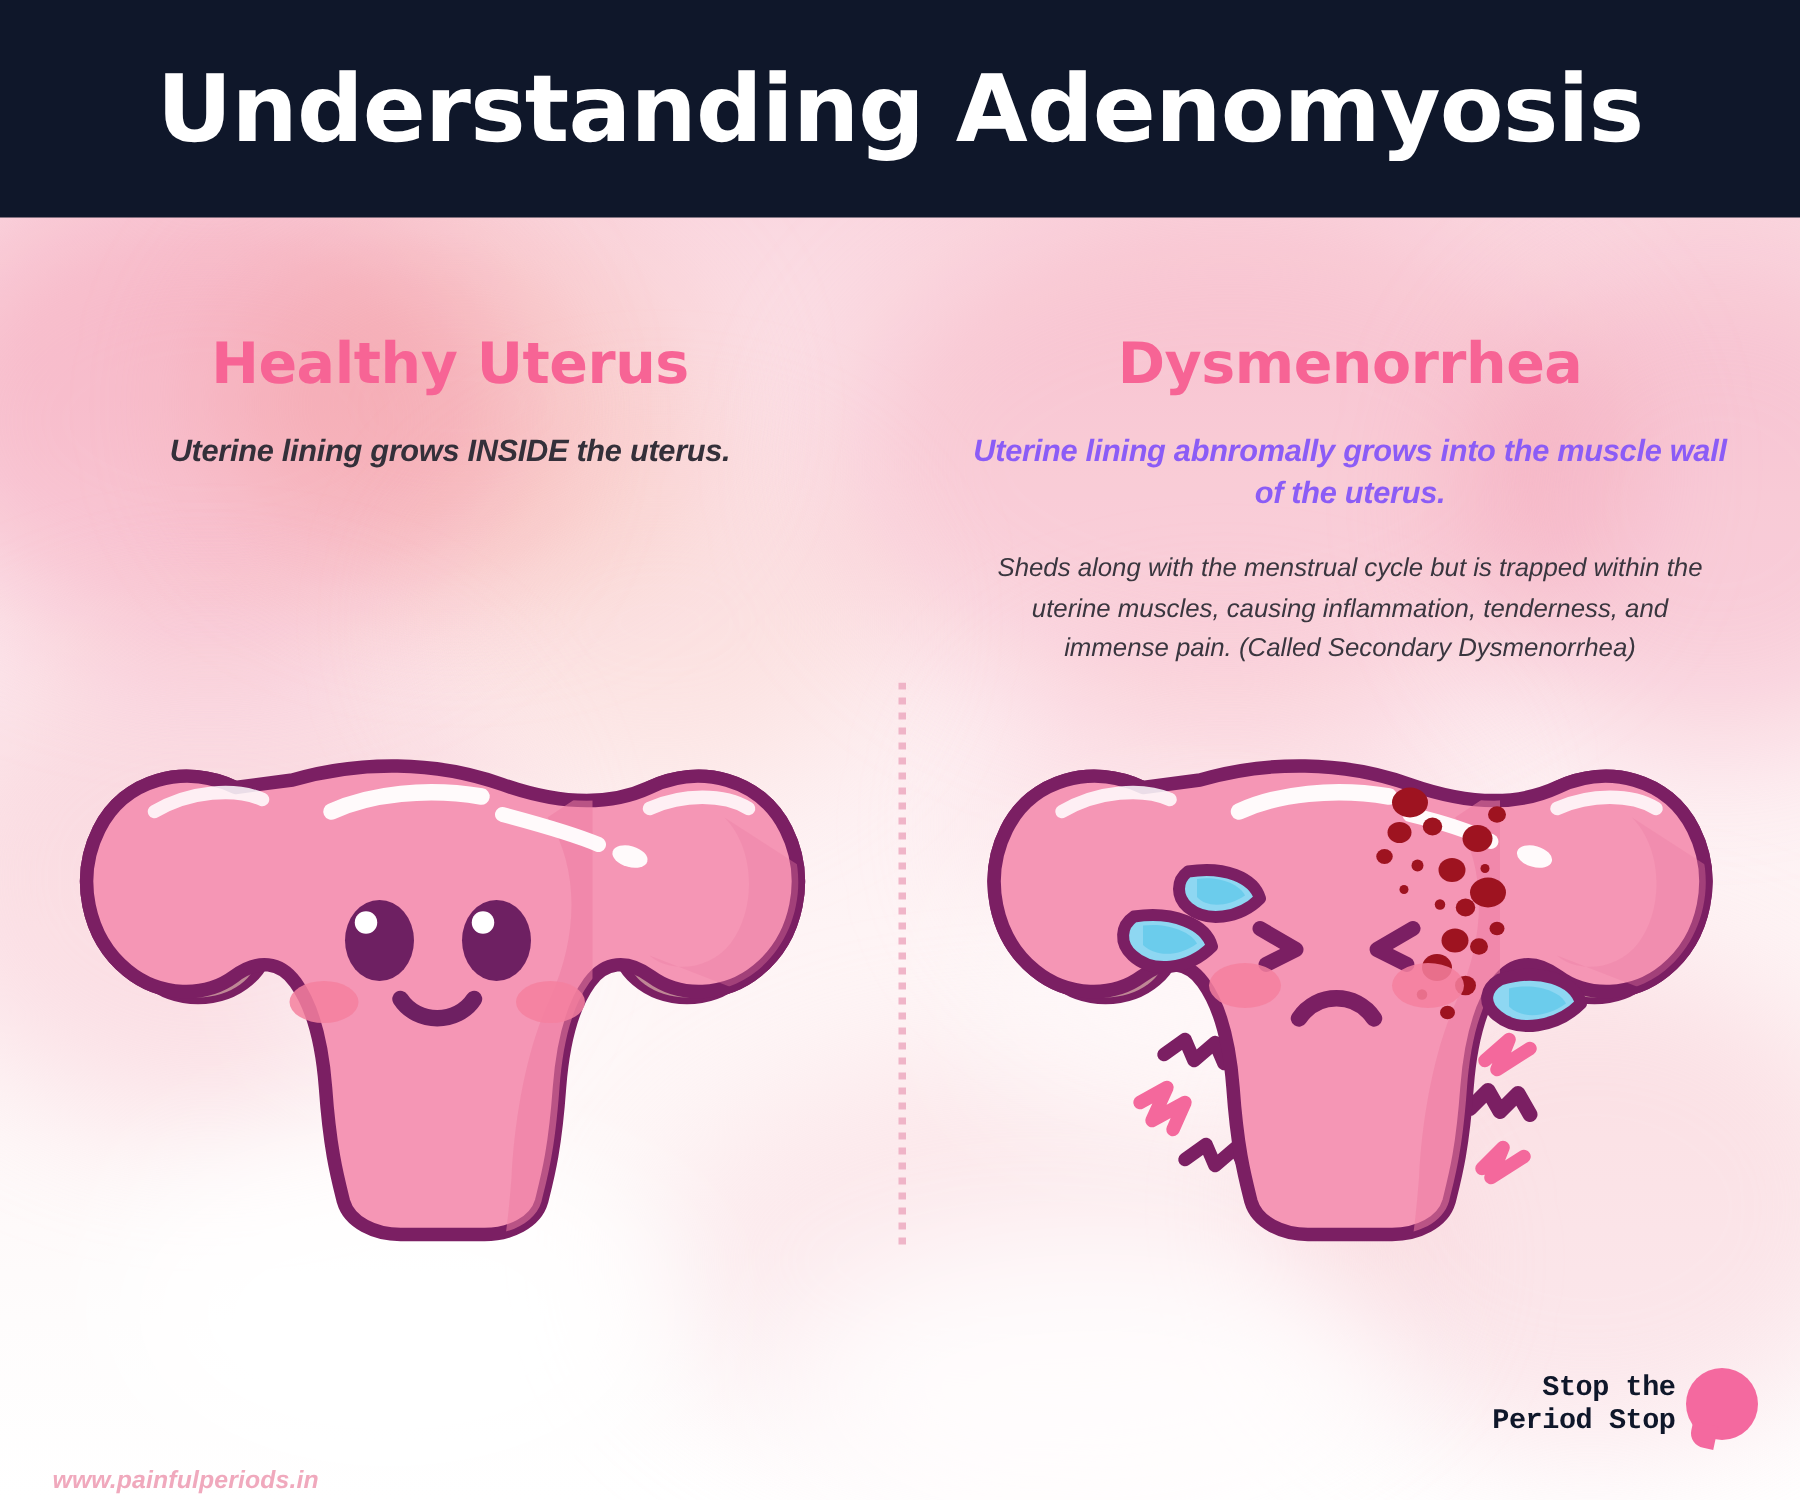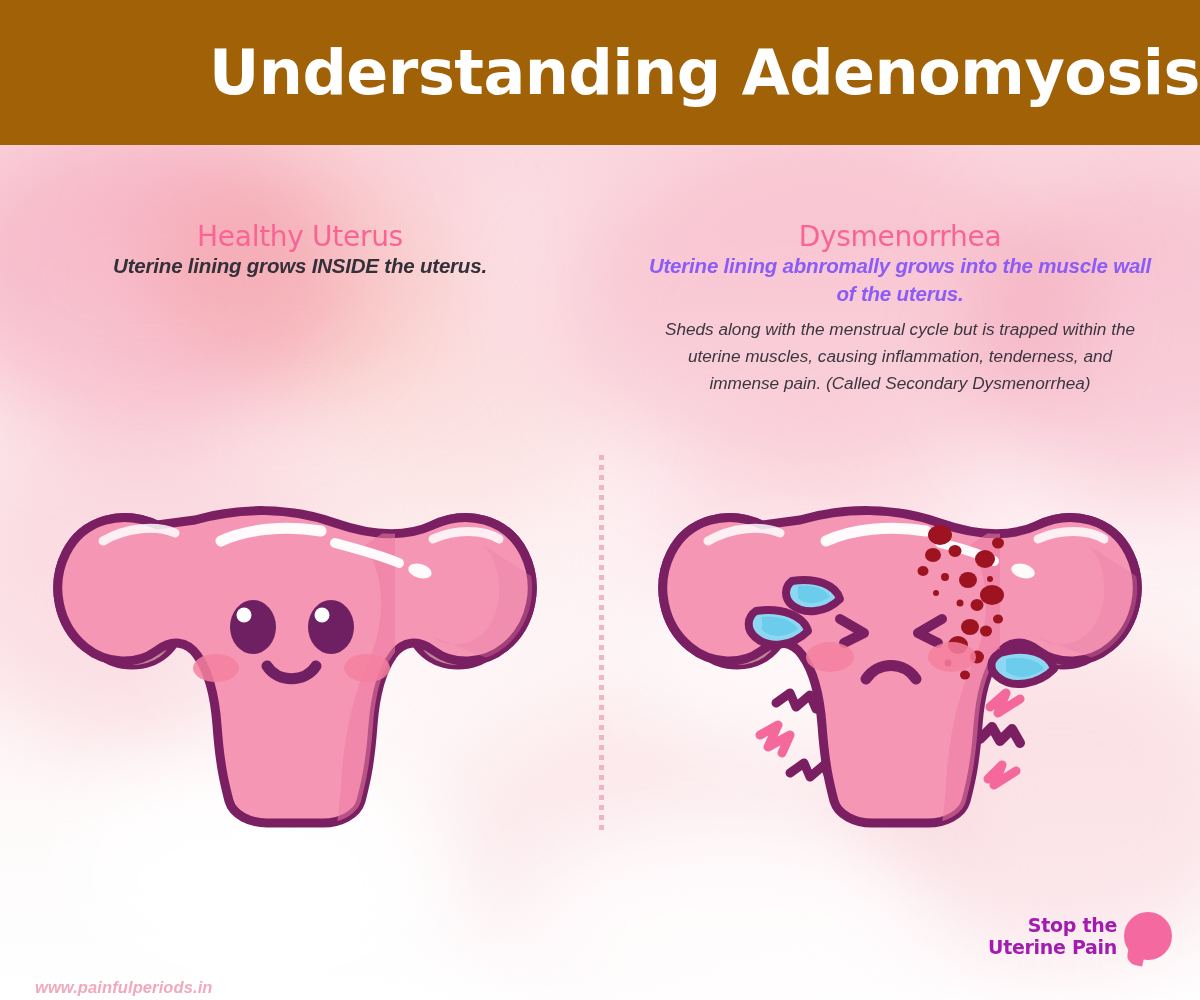--- a/index.html
+++ b/index.html
@@ -68,46 +68,46 @@
     font-family:"DejaVu Sans", sans-serif;
     text-align:center;
   }
 
   
   .column { position:absolute; top:222px; width:510px; text-align:center; }
   .col-left  { left:45px; }
   .col-right { left:645px; }
 
   .section-heading {
-    font-size:28px;
-    font-weight:normal;
+    font-size:38px;
+    font-weight:bold;
     line-height:1.08;
     font-family:"DejaVu Sans", sans-serif;
     letter-spacing:-0.3px;
   }
   .section-subtitle {
-    margin-top:0;
+    margin-top:24px;
     font-size:20.5px;
     font-weight:bold;
     font-style:italic;
     color:#34303a;
     line-height:1.36;
     letter-spacing:-0.2px;
     padding:0 6px;
   }
   .col-right .section-subtitle { padding:0 2px; }
   .section-body {
     margin-top:20px;
     font-size:17.2px;
     font-style:italic;
     color:#3a363f;
     line-height:1.56;
     padding:0 16px;
   }
-  .col-right .section-body { padding:0 8px; margin-top:8px; }
+  .col-right .section-body { padding:0 8px; margin-top:22px; }
 
   
   .divider {
     position:absolute;
     left:599px; top:455px;
     width:5px; height:375px;
     background-image:linear-gradient(to bottom, #edaac0 50%, rgba(0,0,0,0) 0%);
     background-size:5px 10px;
     background-repeat:repeat-y;
     opacity:.85;
@@ -172,21 +172,21 @@
     <div class="blob b6"></div>
     <div class="blob b7"></div>
     <div class="blob b8"></div>
     <div class="blob b9"></div>
     <div class="blob bw1"></div>
     <div class="blob bw2"></div>
     <div class="blob bw3"></div>
     <div class="blob bw4"></div>
   </div>
 
-  <div class="header-bar" style="background: #a16207; justify-content: flex-end;">
+  <div class="header-bar" style="background: #0f172a;">
     <div class="header-title" style="color: rgb(255, 255, 255);">Understanding Adenomyosis</div>
   </div>
 
   <div class="divider"></div>
 
   <div class="column col-left">
     <div class="section-heading" style="color: rgb(247, 100, 149);">Healthy Uterus</div>
     <div class="section-subtitle" style="color: rgb(52, 48, 58);">Uterine lining grows INSIDE the uterus.</div>
   </div>
 
@@ -395,20 +395,20 @@
         <path d="M226 194 C238 176 264 176 276 194" stroke-width="11"></path>
       </g>
       <ellipse cx="190" cy="172" rx="24" ry="15" fill="#f4809f" opacity=".85"></ellipse>
       <ellipse cx="312" cy="172" rx="24" ry="15" fill="#f4809f" opacity=".85"></ellipse>
     </svg>
   </div>
 
   <div class="site-url" style="color: rgb(240, 169, 189);">www.painfulperiods.in</div>
 
   <div class="logo">
-    <div class="logo-text" style="color: #a21caf;">
+    <div class="logo-text" style="color: #0f172a; font-family: Liberation Mono, monospace;">
       <div>Stop the</div>
-      <div>Uterine Pain</div>
+      <div>Period Stop</div>
     </div>
     <div class="logo-bubble"></div>
   </div>
 
 </div>
 
 </body></html>

